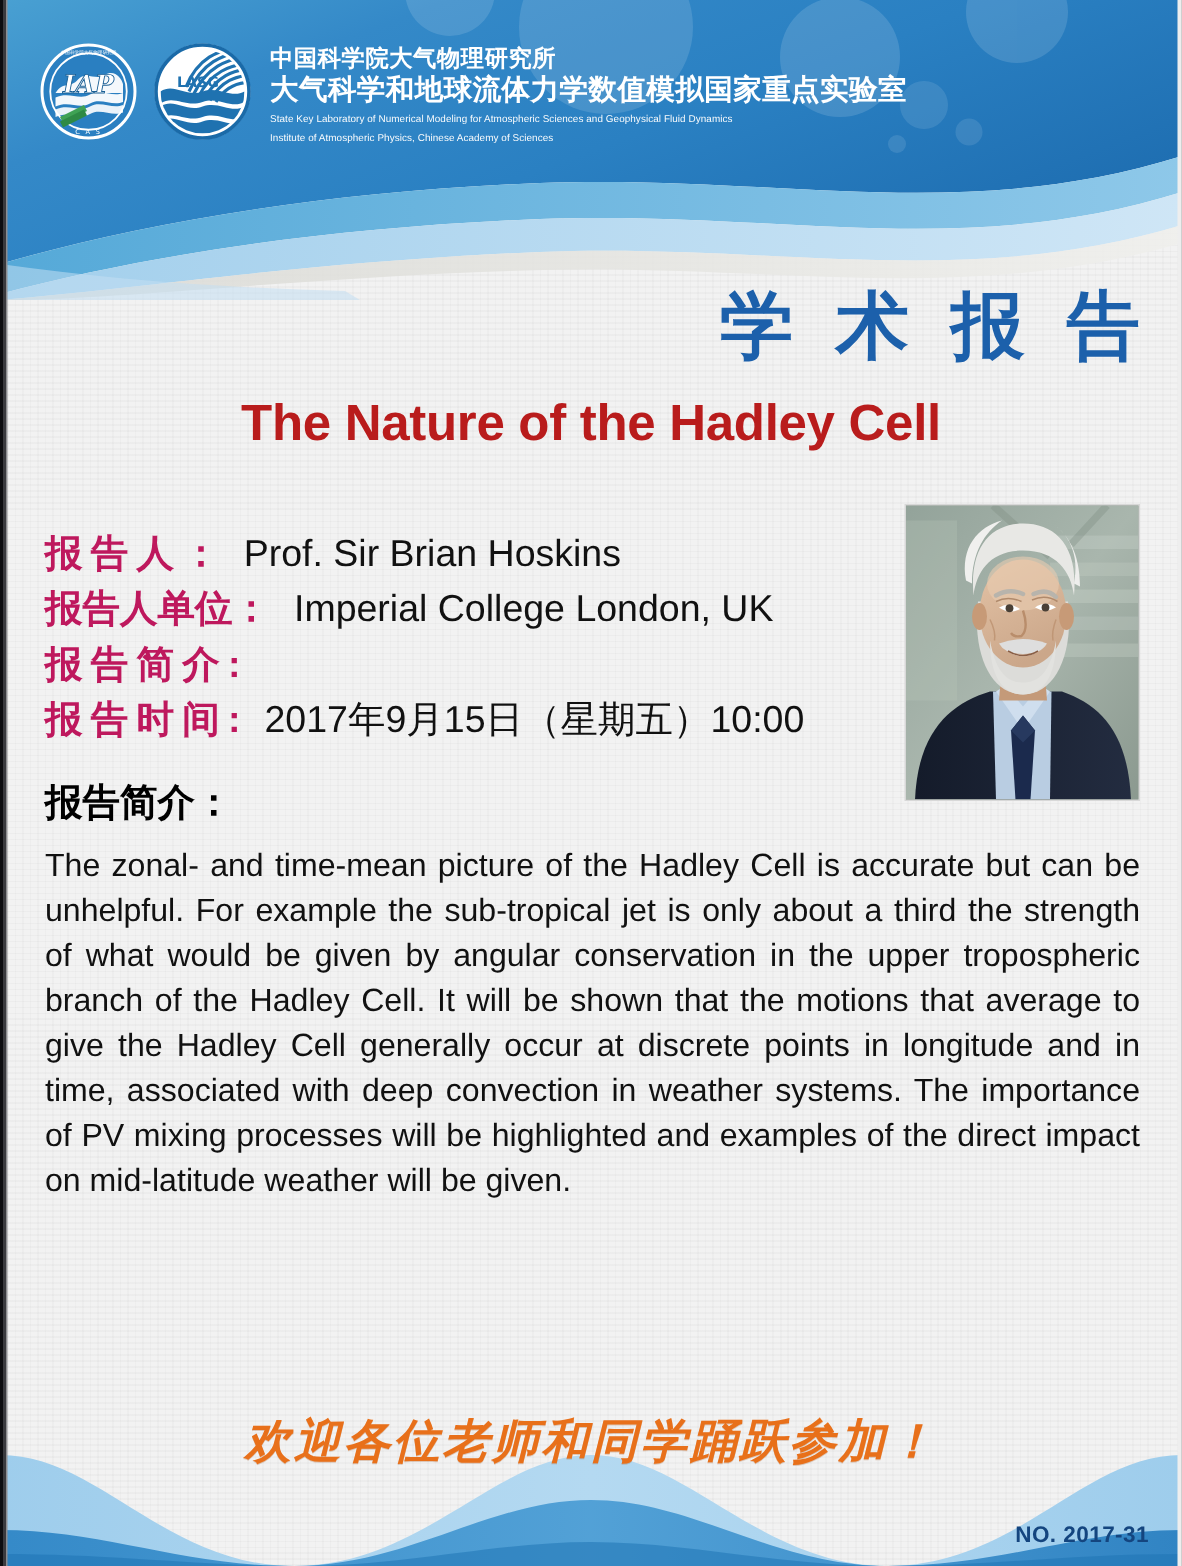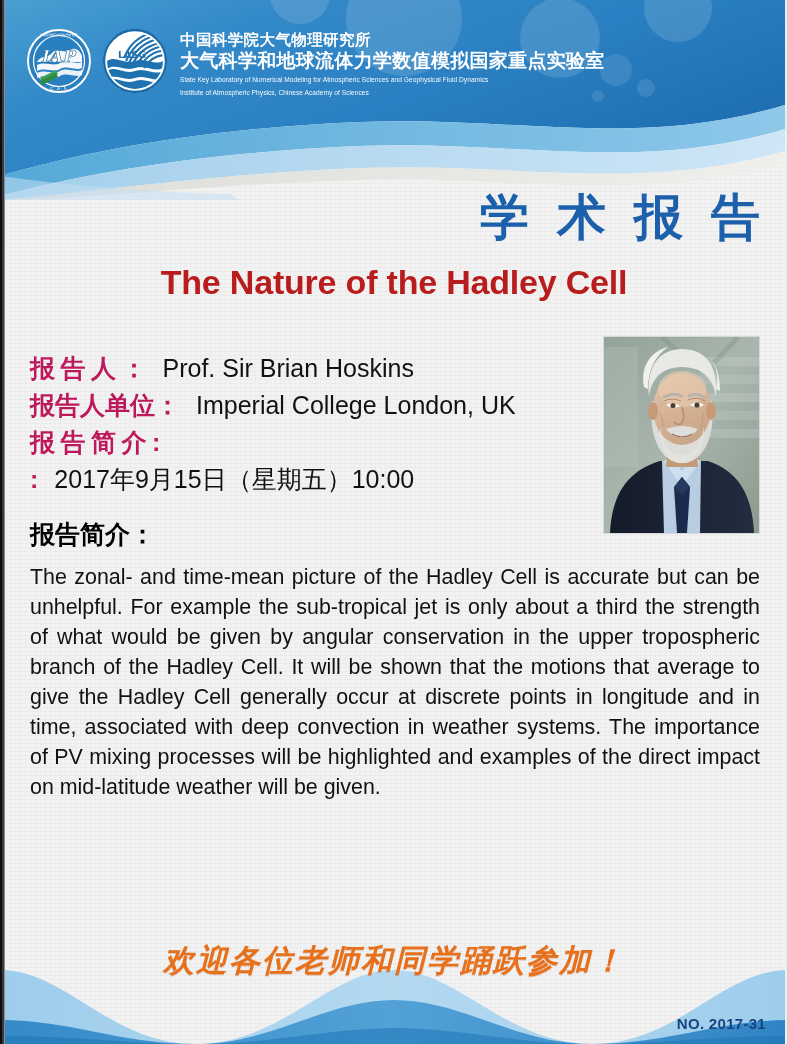--- a/index.html
+++ b/index.html
@@ -194,20 +194,21 @@
     <div class="row">
       <span class="lbl">报告人单位</span>
       <span class="lbl">：</span>
       <span class="val">Imperial College London, UK</span>
     </div>
     <div class="row">
       <span class="lbl sp">报告简介</span>
       <span class="lbl">:</span>
     </div>
     <div class="row">
+      <span class="lbl sp">报告时间</span>
       <span class="lbl">:</span>
       <span class="val">2017年9月15日（星期五）10:00</span>
     </div>
   </div>
 
   <div id="abs-head">报告简介：</div>
 
   <div id="photo">
     <svg width="155" height="196" viewBox="0 0 155 196">
       <defs>

